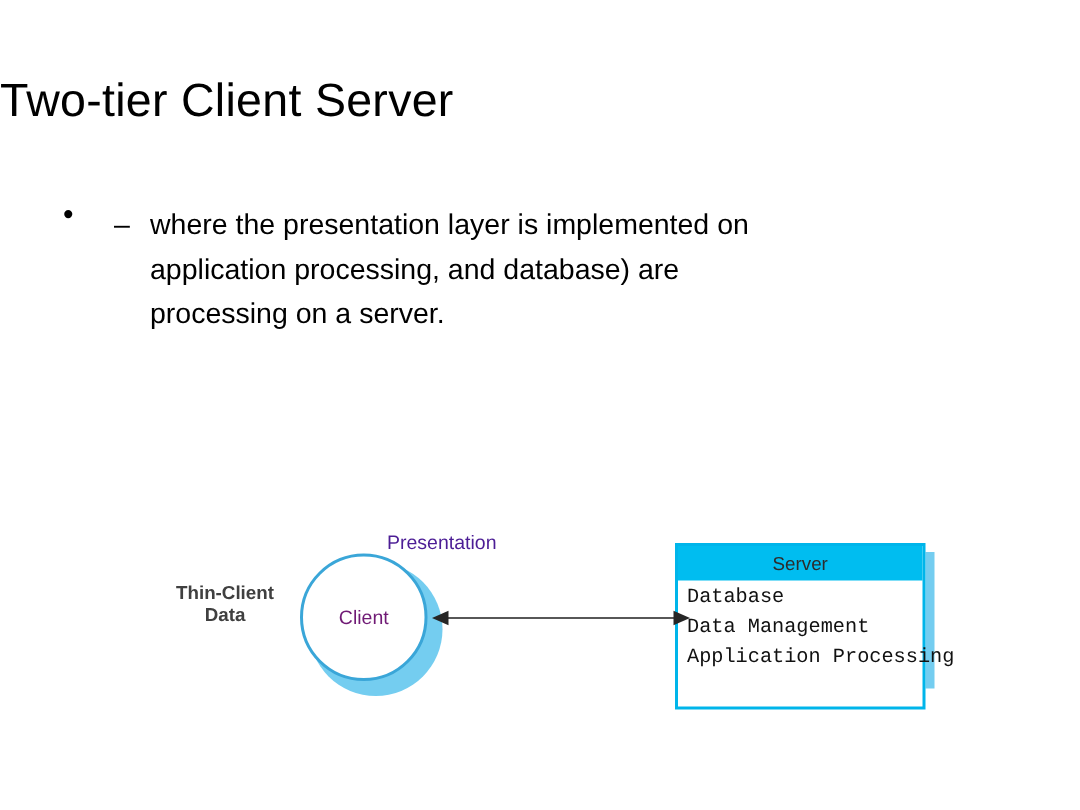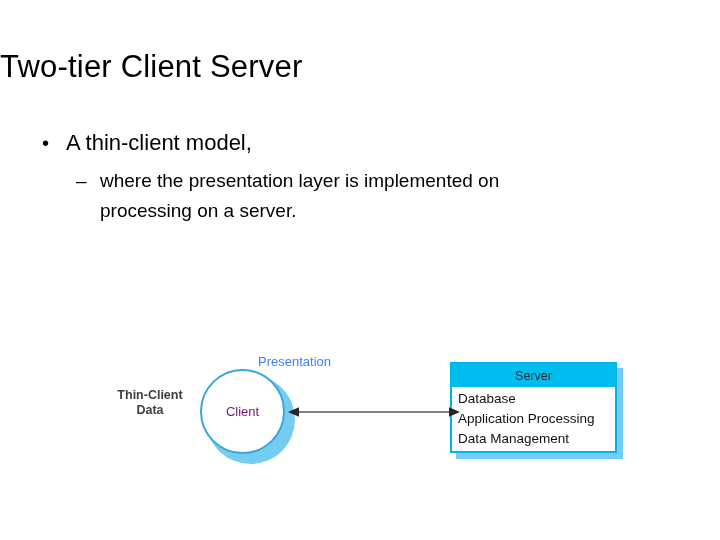--- a/index.html
+++ b/index.html
@@ -108,21 +108,21 @@
     color: #404040;
   }
   .thin-client-label .ln { display: block; white-space: nowrap; }
 
   .presentation-label {
     position: absolute;
     left: 258px;
     top: 18px;
     font-size: 13px;
     line-height: 16px;
-    color: #3b82f6;
+    color: #4c1d95;
     white-space: nowrap;
   }
 
   
   .client-shadow {
     position: absolute;
     left: 206px;
     top: 39px;
     width: 89px;
     height: 89px;
@@ -169,63 +169,64 @@
     top: 32px;
     width: 167px;
     height: 91px;
     background: #74cdf0;
   }
   .server-box {
     position: absolute;
     left: 450px;
     top: 26px;
     width: 167px;
-    height: 91px;
+    height: 111px;
     background: #ffffff;
     border: 2px solid #00b5ea;
     box-sizing: border-box;
   }
   .server-header {
     height: 23px;
     background: #00bdf0;
     display: flex;
     align-items: center;
     justify-content: center;
     font-size: 12.5px;
     color: #2c2c2c;
   }
   .server-body {
     padding: 2px 0 0 6px;
+    font-family: Liberation Mono, monospace;
   }
   .server-body .ln {
     display: block;
     font-size: 13.5px;
     line-height: 20px;
     color: #111111;
     white-space: nowrap;
   }
 </style>
 </head>
 <body>
 
 <div class="slide">
 
   <div class="slide-title">Two-tier Client Server</div>
 
   <div class="body-block">
 
     <div class="bullet-l1">
       <span class="marker">•</span>
-      <span class="text">A thin-client model,</span>
     </div>
 
     <div class="bullet-l2">
       <span class="marker">–</span>
       <span class="text">
         <span class="ln"> where the presentation layer is implemented on</span>
+        <span class="ln">application processing, and database) are</span>
         <span class="ln">processing on a server.</span>
       </span>
     </div>
 
   </div>
 
   <div class="diagram">
 
     <div class="thin-client-label">
       <span class="ln">Thin-Client</span>
@@ -236,22 +237,22 @@
 
     <div class="client-shadow"></div>
     <div class="client-circle"></div>
     <div class="client-text">Client</div>
 
     <div class="server-shadow"></div>
     <div class="server-box">
       <div class="server-header">Server</div>
       <div class="server-body">
         <span class="ln">Database</span>
+        <span class="ln">Data Management</span>
         <span class="ln">Application Processing</span>
-        <span class="ln">Data Management</span>
       </div>
     </div>
 
   </div>
 
   <svg class="connector" viewBox="0 0 172 16">
     <line x1="9" y1="8" x2="163" y2="8" stroke="#575757" stroke-width="1.4"></line>
     <polygon points="0,8 11,3.2 11,12.8" fill="#262626"></polygon>
     <polygon points="172,8 161,3.2 161,12.8" fill="#262626"></polygon>
   </svg>

